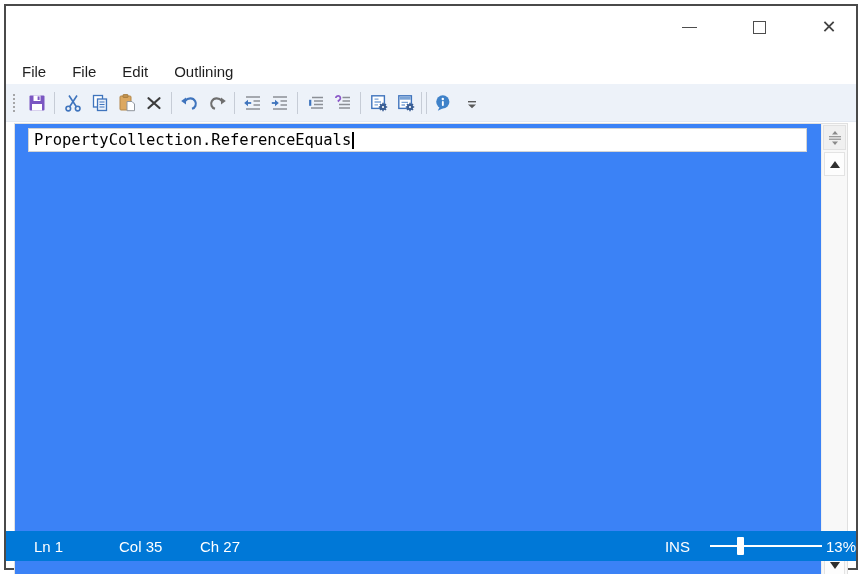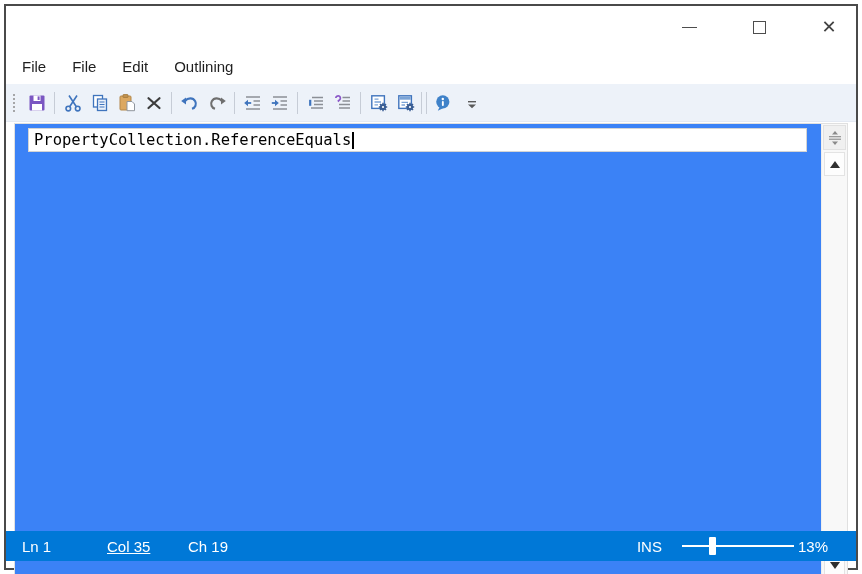--- a/index.html
+++ b/index.html
@@ -13,21 +13,21 @@
   .titlebar { position:relative; height:42px; background:#fff; }
   .wbtn { position:absolute; top:7px; width:34px; height:28px; display:flex; align-items:center; justify-content:center; cursor:default; }
   .btn-min  { right:150px; }
   .btn-max  { right:80px; }
   .btn-close{ right:10px; }
   .glyph-min { width:15px; height:0; border-top:1.8px solid #4d4d4d; }
   .glyph-max { width:13px; height:13px; border:1.6px solid #4d4d4d; background:#fff; }
   .glyph-close { font-size:18px; color:#434343; line-height:1; }
 
   
-  .menubar { height:36px; display:flex; align-items:center; padding-left:9px; background:#fff; }
+  .menubar { height:36px; display:flex; align-items:flex-end; padding-left:9px; background:#fff; }
   .menu-item { padding:4px 7px; margin-right:12px; font-size:15px; color:#1f1f1f; }
 
   
   .toolbar { height:38px; background:#edf2f9; border-bottom:1px solid #e4e9f2;
              display:flex; align-items:center; padding:0 4px; }
   .grip { width:10px; height:24px; display:flex; flex-direction:column; justify-content:center; gap:2px; margin:0 2px 0 1px; }
   .grip i { display:block; width:2px; height:2px; background:#8d8d8d; border-radius:50%; margin-left:2px; }
   .tbtn { width:27px; height:28px; display:flex; align-items:center; justify-content:center; border-radius:2px; }
   .tbtn svg { display:block; }
   .tsep { width:1px; height:22px; background:#c6ccd6; margin:0 4px; }
@@ -57,24 +57,24 @@
           display:flex; align-items:center; justify-content:center; }
   .hbtn-left { left:2px; } .hbtn-right { right:2px; }
   .tri-left  { width:0; height:0; border-top:5px solid transparent; border-bottom:5px solid transparent; border-right:7px solid #2f2f2f; }
   .tri-right { width:0; height:0; border-top:5px solid transparent; border-bottom:5px solid transparent; border-left:7px solid #2f2f2f; }
   .scroll-corner { position:absolute; right:0; bottom:0; width:26px; height:23px; background:#f3f3f3;
                    background-image:radial-gradient(#d8d8d8 1px, transparent 1.2px); background-size:4px 4px; }
 
   
   .statusbar { position:absolute; left:0; right:0; bottom:7px; height:30px; background:#0078d7;
                color:#fff; display:flex; align-items:center; font-size:15px; }
-  .sb-left { display:flex; align-items:flex-end; padding-left:16px; }
+  .sb-left { display:flex; align-items:flex-end; padding-left:28px; }
   .sb-ln  { width:85px; }
-  .sb-col { width:81px;text-decoration:underline; }
-  .sb-right { margin-left:auto; display:flex; align-items:center; margin-right:28px; }
+  .sb-col { width:81px; }
+  .sb-right { margin-left:auto; display:flex; align-items:center; }
   .sb-ins { margin-right:20px; }
   .zoom-slider { position:relative; width:112px; height:20px; margin-right:4px; }
   .zoom-track { position:absolute; left:0; right:0; top:9px; height:2px; background:#ffffff; }
   .zoom-thumb { position:absolute; left:24%; top:1px; width:7px; height:18px; background:#ffffff; border-radius:1px; }
 </style>
 </head>
 <body>
 
 <div class="screen">
   <div class="window">
@@ -293,21 +293,21 @@
         </div>
       </div>
 
       <div class="scroll-corner"></div>
     </div>
 
     <div class="statusbar">
       <div class="sb-left">
         <span class="sb-ln">Ln 1</span>
         <span class="sb-col">Col 35</span>
-        <span class="sb-ch">Ch 19</span>
+        <span class="sb-ch">Ch 27</span>
       </div>
       <div class="sb-right">
         <span class="sb-ins">INS</span>
         <div class="zoom-slider">
           <div class="zoom-track"></div>
           <div class="zoom-thumb"></div>
         </div>
         <span class="sb-zoom">13%</span>
       </div>
     </div>

